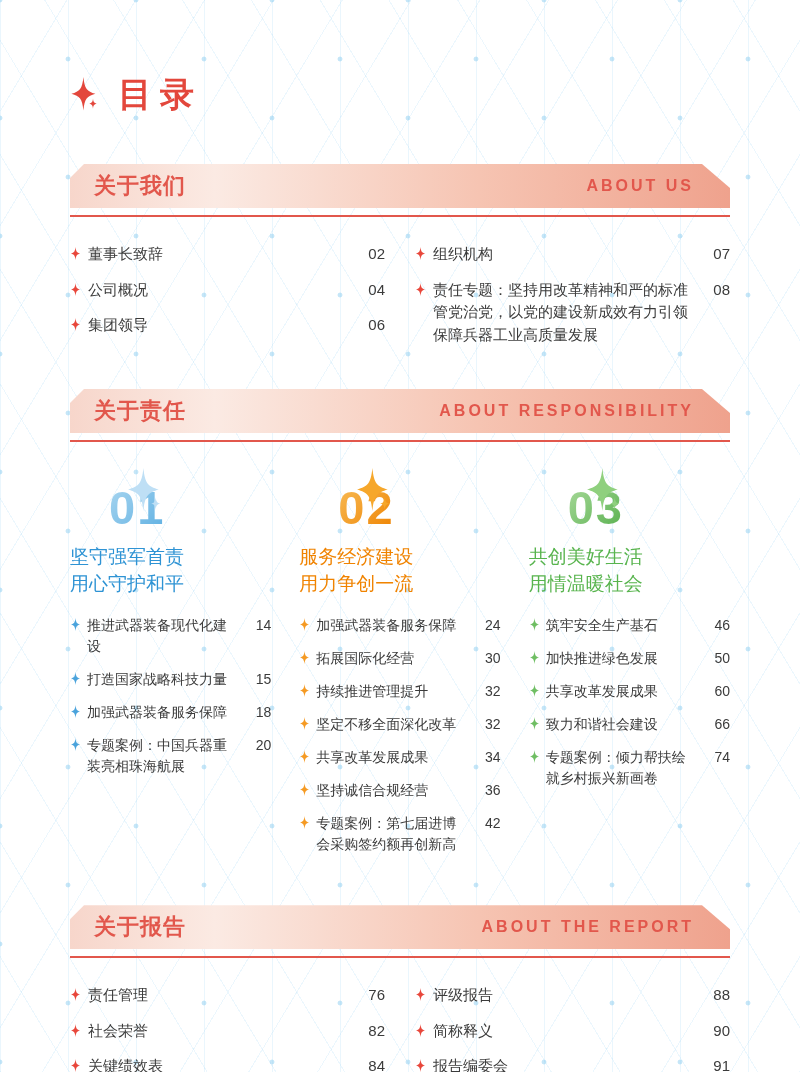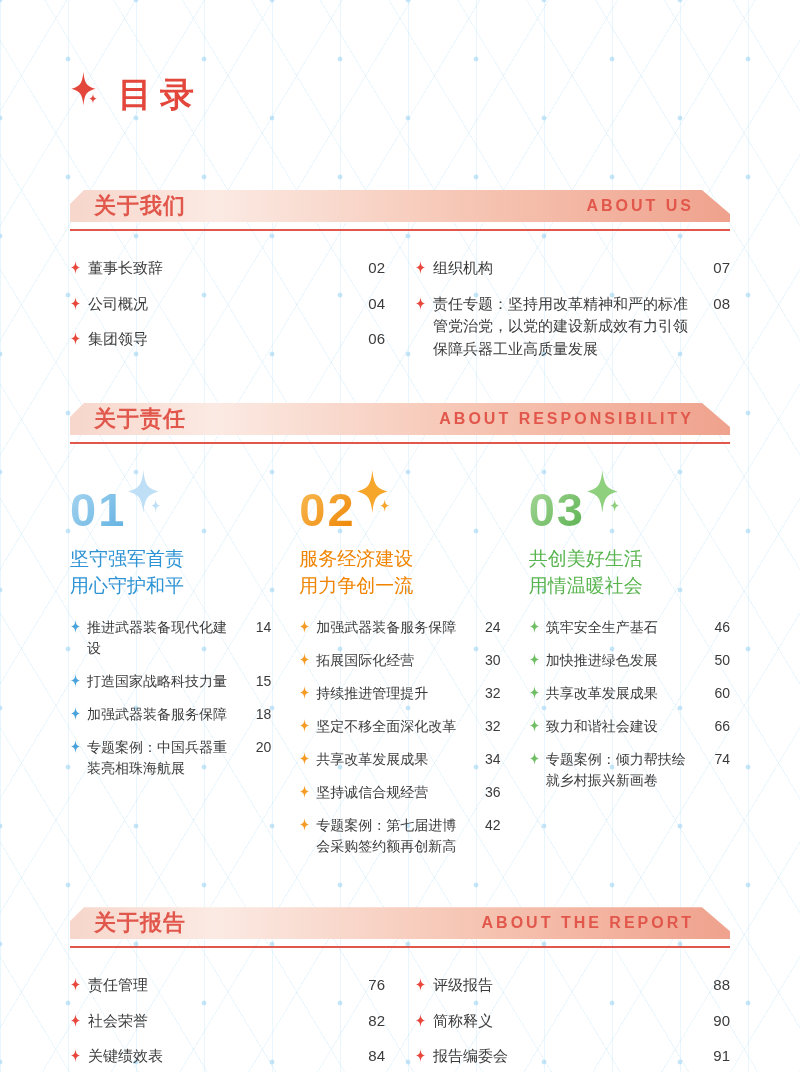--- a/index.html
+++ b/index.html
@@ -19,47 +19,47 @@
       radial-gradient(circle, rgba(140,205,240,.50) 2px, rgba(140,205,240,0) 2.8px),
       repeating-linear-gradient(90deg, rgba(150,210,245,.20) 0 1px, transparent 1px 68px),
       repeating-linear-gradient(59deg, rgba(150,210,245,.18) 0 1px, transparent 1px 59px),
       repeating-linear-gradient(-59deg, rgba(150,210,245,.18) 0 1px, transparent 1px 59px);
     background-size: 136px 118px, 136px 118px, auto, auto, auto;
     background-position: 0 0, 68px 59px, 0 0, 0 0, 0 0;
   }
   .page { position: relative; z-index: 1; padding: 72px 70px 30px; }
 
   
-  .page-header { display: flex; gap: 14px; margin-bottom: 72px; }
+  .page-header { display: flex; align-items: center; gap: 14px; margin-bottom: 46px; }
   .title-icon svg { display: block; }
   h1.page-title { font-size: 34px; font-weight: bold; letter-spacing: 8px; color: #e3473c; }
 
   
   .toc-section { margin-bottom: 30px; }
   .section-banner {
-    height: 32px; display: flex; align-items: center; justify-content: space-between;
+    height: 44px; display: flex; align-items: center; justify-content: space-between;
     padding: 0 36px 0 24px;
     background: linear-gradient(90deg, #f7d6cb 0%, #fbeae3 22%, #f6c4b2 62%, #efa28d 100%);
     clip-path: polygon(14px 0, calc(100% - 28px) 0, 100% 24px, 100% 100%, 0 100%, 0 14px);
   }
   .banner-cn { font-size: 22px; font-weight: bold; color: #e2574c; letter-spacing: 1px; }
   .banner-en { font-size: 16px; font-weight: bold; color: #e2574c; letter-spacing: 3px; }
   .section-rule { height: 2px; background: #e2574c; margin-top: 7px; }
 
   
   .two-col { display: grid; grid-template-columns: 1fr 1fr; column-gap: 30px; margin-top: 26px; }
   .toc-row { display: flex; align-items: flex-start; margin-bottom: 13px; font-size: 15px; line-height: 1.5; }
   .bullet { flex: 0 0 18px; padding-top: 4px; }
   .bullet svg { display: block; }
   .toc-label { flex: 1 1 auto; padding-right: 8px; }
   .toc-page { flex: 0 0 auto; min-width: 24px; text-align: right; color: #3b3b3b; }
 
   
   .chapters { display: grid; grid-template-columns: 1fr 1fr 1fr; column-gap: 28px; margin-top: 26px; }
-  .chapter-head { position: relative; padding-top: 16px; height: 72px; }
+  .chapter-head { position: relative; padding-top: 16px; height: 72px; padding-left: 39px; }
   .chapter-number {
     font-size: 47px; font-weight: 800; letter-spacing: 2px; line-height: 1;
     color: var(--num-color); display: inline-block;
   }
   @supports (-webkit-background-clip: text) {
     .chapter-number {
       background: var(--num-grad);
       -webkit-background-clip: text;
       -webkit-text-fill-color: transparent;
     }

